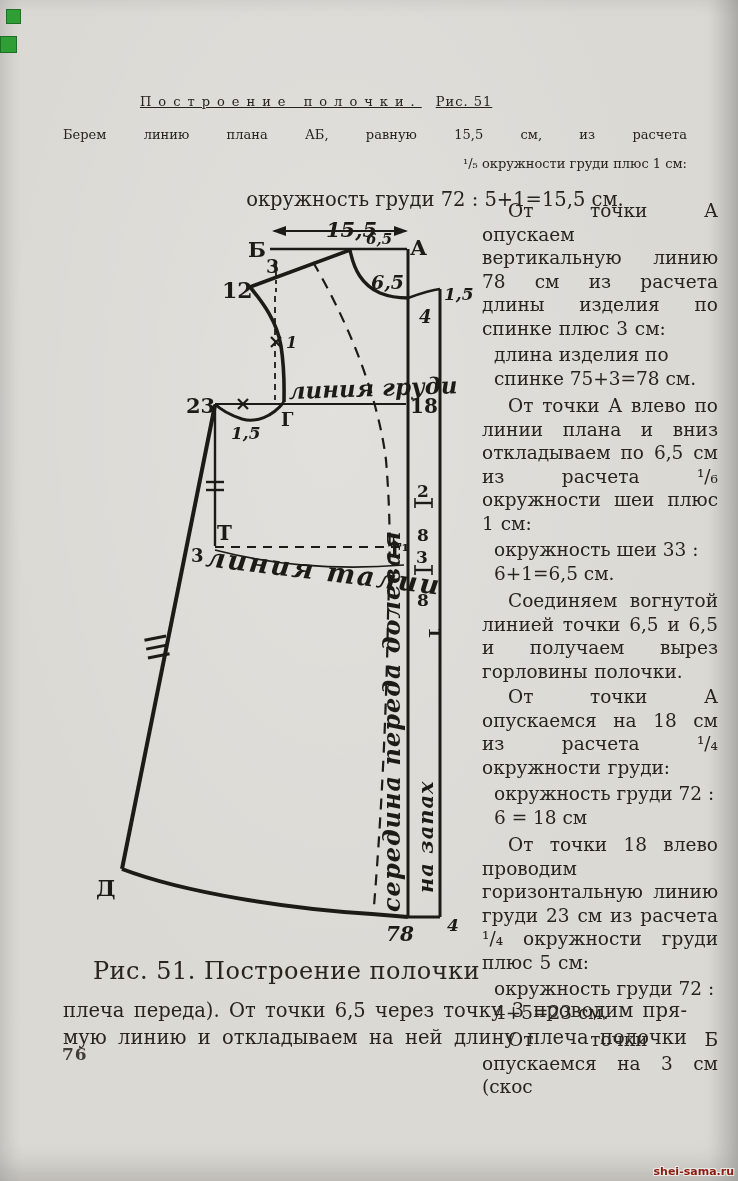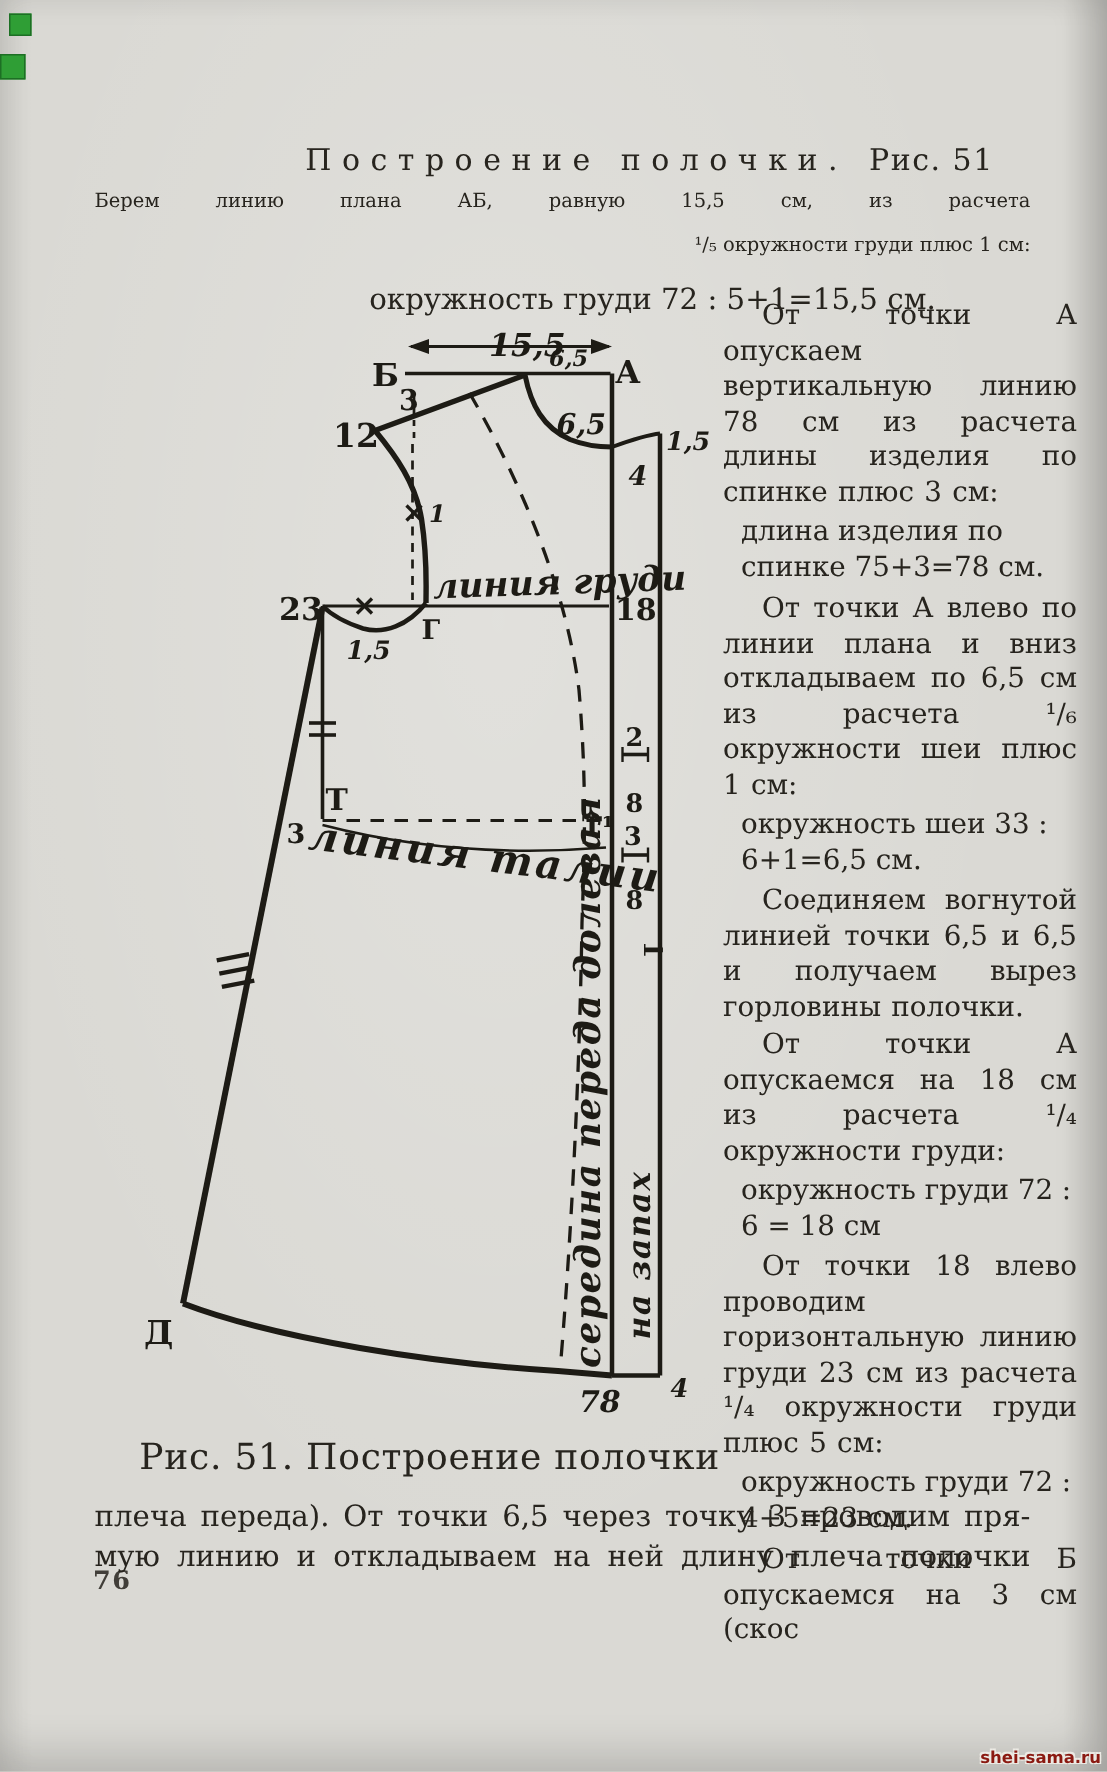--- a/index.html
+++ b/index.html
@@ -9,21 +9,21 @@
   html,body{margin:0;padding:0;}
   body{width:738px;height:1181px;position:relative;overflow:hidden;
        font-family:"DejaVu Serif", serif;
        background:var(--paper);}
   .page{position:absolute;inset:0;
         background:radial-gradient(ellipse at 45% 35%, rgba(255,255,255,.20), rgba(0,0,0,0) 60%),
                    linear-gradient(90deg, rgba(0,0,0,.04), rgba(0,0,0,0) 3%, rgba(0,0,0,0) 96%, rgba(0,0,0,.10));
         box-shadow:inset -10px -14px 26px rgba(0,0,0,.14), inset 6px 4px 18px rgba(0,0,0,.05);
         color:var(--ink);}
   .abs{position:absolute;}
-  .title{left:140px;top:94px;width:586px;text-align:center;font-size:20px;white-space:nowrap;}
+  .title{left:140px;top:94px;width:586px;text-align:left;font-size:13px;white-space:nowrap;text-decoration:underline;}
   .title .sp{letter-spacing:7px;}
   .title .fig{margin-left:14px;letter-spacing:1px;}
   .intro{left:63px;top:120px;width:624px;font-size:13px;line-height:29px;}
   .jline{text-align:justify;text-align-last:justify;}
   .intro .l2{text-align:right;}
   .formula-c{left:140px;top:188px;width:590px;text-align:center;font-size:19.5px;}
   .col{left:482px;top:199px;width:236px;font-size:18.5px;line-height:23.5px;}
   .col .para{text-align:justify;text-indent:26px;margin:0 0 2px 0;word-spacing:1px;}
   .col .formula{margin:3px 1px 4px 12px;text-align:left;}
   .caption{left:60px;top:957px;width:420px;text-align:right;font-size:24px;letter-spacing:.5px;}

